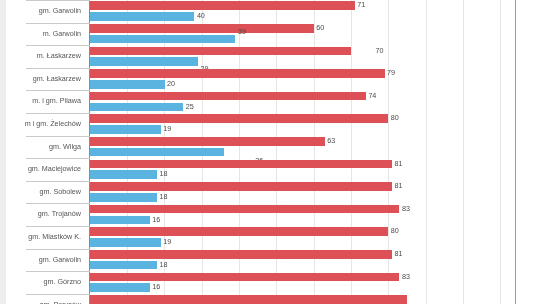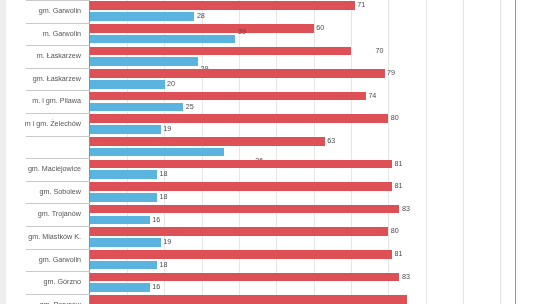--- a/index.html
+++ b/index.html
@@ -142,21 +142,21 @@
   <div class="axis-line right-rule"></div>
 
   <div class="rows" id="rows">
       <div class="row">
         <div class="row-sep full"></div>
         <div class="row-label">gm. Garwolin</div>
         <div class="bars">
           <div class="bar red" style="left: 0px; width: 264.693px; background: rgb(221, 80, 85);"></div>
           <div class="bar-value" style="left: 264.693px; top: 1.4px;">71</div>
           <div class="bar blue" style="left: 0px; width: 104.386px; background: rgb(91, 180, 224);"></div>
-          <div class="bar-value" style="left: 104.386px; top: 12.2px;">28</div>
+          <div class="bar-value" style="left: 104.386px; top: 12.2px;">40</div>
         </div>
       </div>
       <div class="row">
         <div class="row-sep full"></div>
         <div class="row-label">m. Garwolin</div>
         <div class="bars">
           <div class="bar red" style="left: 0px; width: 223.684px; background: rgb(221, 80, 85);"></div>
           <div class="bar-value" style="left: 223.684px; top: 1.4px;">60</div>
           <div class="bar blue" style="left: 0px; width: 145.395px; background: rgb(91, 180, 224);"></div>
           <div class="bar-value" style="left: 145.395px; top: 5px;">39</div>
@@ -197,20 +197,21 @@
         <div class="row-label">m i gm. Żelechów</div>
         <div class="bars">
           <div class="bar red" style="left: 0px; width: 298.246px; background: rgb(221, 80, 85);"></div>
           <div class="bar-value" style="left: 298.246px; top: 1.4px;">80</div>
           <div class="bar blue" style="left: 0px; width: 70.8333px; background: rgb(91, 180, 224);"></div>
           <div class="bar-value" style="left: 70.8333px; top: 12.2px;">19</div>
         </div>
       </div>
       <div class="row">
         <div class="row-sep full"></div>
+        <div class="row-label">gm. Wilga</div>
         <div class="bars">
           <div class="bar red" style="left: 0px; width: 234.868px; background: rgb(221, 80, 85);"></div>
           <div class="bar-value" style="left: 234.868px; top: 1.4px;">63</div>
           <div class="bar blue" style="left: 0px; width: 134.211px; background: rgb(91, 180, 224);"></div>
           <div class="bar-value" style="left: 134.211px; top: 21px; padding-left: 31px;">36</div>
         </div>
       </div>
       <div class="row">
         <div class="row-sep full"></div>
         <div class="row-label">gm. Maciejowice</div>

